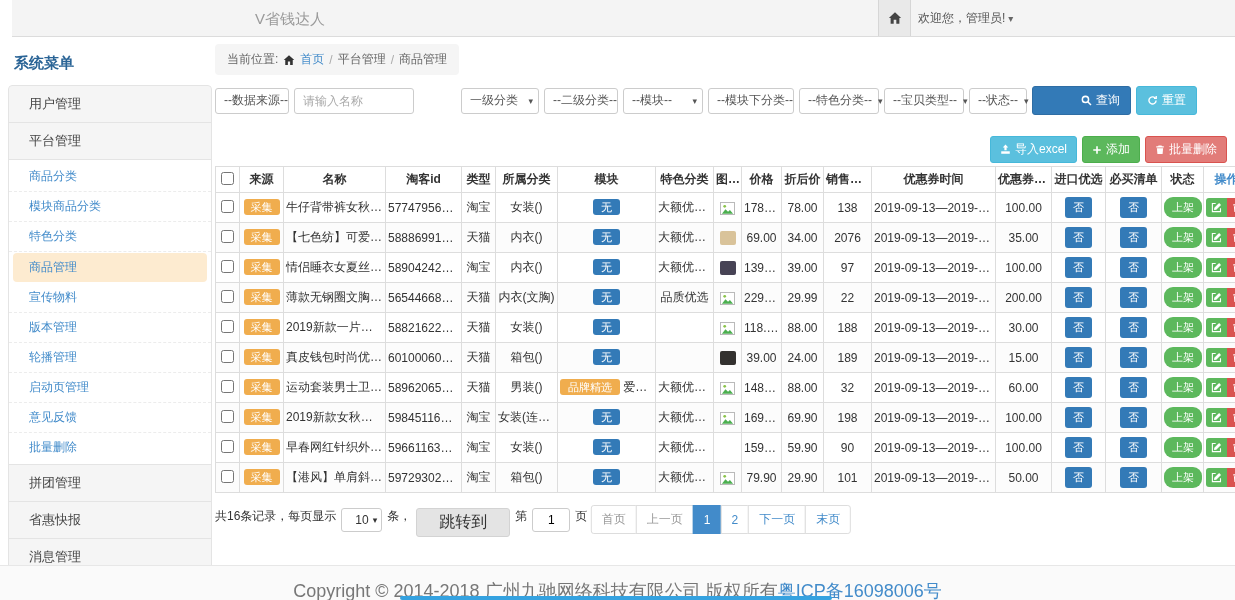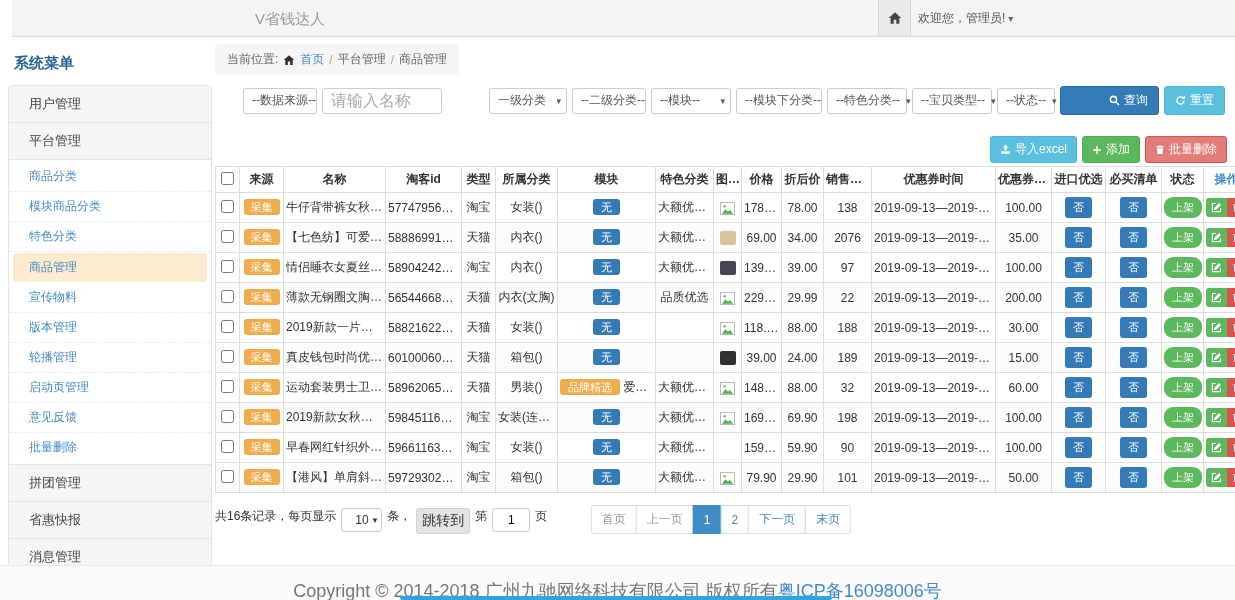--- a/index.html
+++ b/index.html
@@ -26,25 +26,25 @@
   .submenu-item:last-child { border-bottom:none; }
   .submenu-item.active { background:#fdebd0; border-radius:4px; margin:1px 4px; padding:6px 16px; border-bottom:none; }
 
   
   .main { position:absolute; left:215px; top:44px; width:1012px; }
   .breadcrumb { display:inline-flex; align-items:center; gap:5px; background:#f5f5f5; border-radius:4px; padding:7px 12px; font-size:12px; color:#666; }
   .breadcrumb .home-link { color:#428bca; cursor:pointer; }
   .breadcrumb .sep { color:#aaa; }
   .breadcrumb .bc-home-icon { color:#333; display:inline-flex; }
 
-  .filters { display:flex; align-items:center; gap:5px; margin-top:11px;margin-left:28px; }
+  .filters { display:flex; align-items:center; gap:5px; margin-top:11px; }
   .sel { height:26px; border:1px solid #ccc; border-radius:3px; background:#fff; display:flex; align-items:center; justify-content:space-between;
     padding:0 5px 0 8px; font-size:12px; color:#555; cursor:pointer; white-space:nowrap; }
   .sel .caret { font-size:9px; color:#555; margin-left:6px; }
-  .txt-input { height:26px; border:1px solid #ccc; border-radius:3px; padding:0 8px; font-size:16px; color:#333; width:120px; outline:none; }
+  .txt-input { height:26px; border:1px solid #ccc; border-radius:3px; padding:0 8px; font-size:12px; color:#333; width:120px; outline:none; }
   .txt-input::placeholder { color:#aaa; }
 
   .btn { display:inline-flex; align-items:center; gap:4px; border-radius:3px; font-size:12px; padding:5px 10px; color:#fff; border:1px solid transparent; cursor:pointer; white-space:nowrap; }
   .btn-primary { background:#337ab7; border-color:#2e6da4;padding-left:48px; }
   .btn-info { background:#5bc0de; border-color:#46b8da; }
   .btn-success { background:#5cb85c; border-color:#4cae4c; }
   .btn-danger { background:#e27c79; border-color:#d9534f; }
 
   .toolbar { display:flex; justify-content:flex-end; gap:5px; margin-top:21px; }
   .toolbar .btn { padding:4px 9px; }
@@ -69,21 +69,21 @@
   .img-icon { display:inline-flex; vertical-align:middle; }
   .photo-chip { display:none; width:16px; height:14px; border-radius:2px; }
   .img-icon[data-icon="photo"] .photo-chip { display:inline-block; }
   .grid input[type="checkbox"] { width:13px; height:13px; cursor:pointer; }
 
   
   .pager { position:relative; margin-top:12px; height:30px; font-size:12px; color:#333; }
   .pager-summary { position:absolute; left:0; top:3px; display:flex; gap:5px; }
   .mini-sel { height:24px; border:1px solid #ccc; border-radius:3px; background:#fff; display:inline-flex; align-items:center; padding:0 4px 0 13px; font-size:12px; cursor:pointer; }
   .mini-sel .caret { font-size:9px; margin-left:4px; }
-  .jump-btn { background:#e4e4e4; border:1px solid #d3d3d3; border-radius:3px; color:#333; font-size:14px; padding:3px 5px; cursor:pointer; font-family:Liberation Serif, serif; }
+  .jump-btn { background:#e4e4e4; border:1px solid #d3d3d3; border-radius:3px; color:#333; font-size:16px; padding:3px 22px; cursor:pointer; font-family:Liberation Serif, serif; }
   .page-input { width:38px; height:24px; border:1px solid #ccc; border-radius:3px; text-align:center; font-size:12px; outline:none; }
   .page-nav { position:absolute; left:50%; transform:translateX(-50%); top:0; display:flex; }
   .page-btn { border:1px solid #ddd; background:#fff; color:#428bca; padding:5px 10px; font-size:12px; margin-left:-1px; cursor:pointer; font-family:inherit; }
   .page-btn.muted { color:#999; }
   .page-btn.active { background:#428bca; border-color:#428bca; color:#fff; }
   .page-btn:first-child { border-radius:3px 0 0 3px; margin-left:0; }
   .page-btn:last-child { border-radius:0 3px 3px 0; }
 
   
   .footer { position:absolute; left:0; right:0; top:565px; height:35px; background:#fafafa; border-top:1px solid #e7e7e7; text-align:center; font-size:18px; color:#777; padding-top:13px; }

